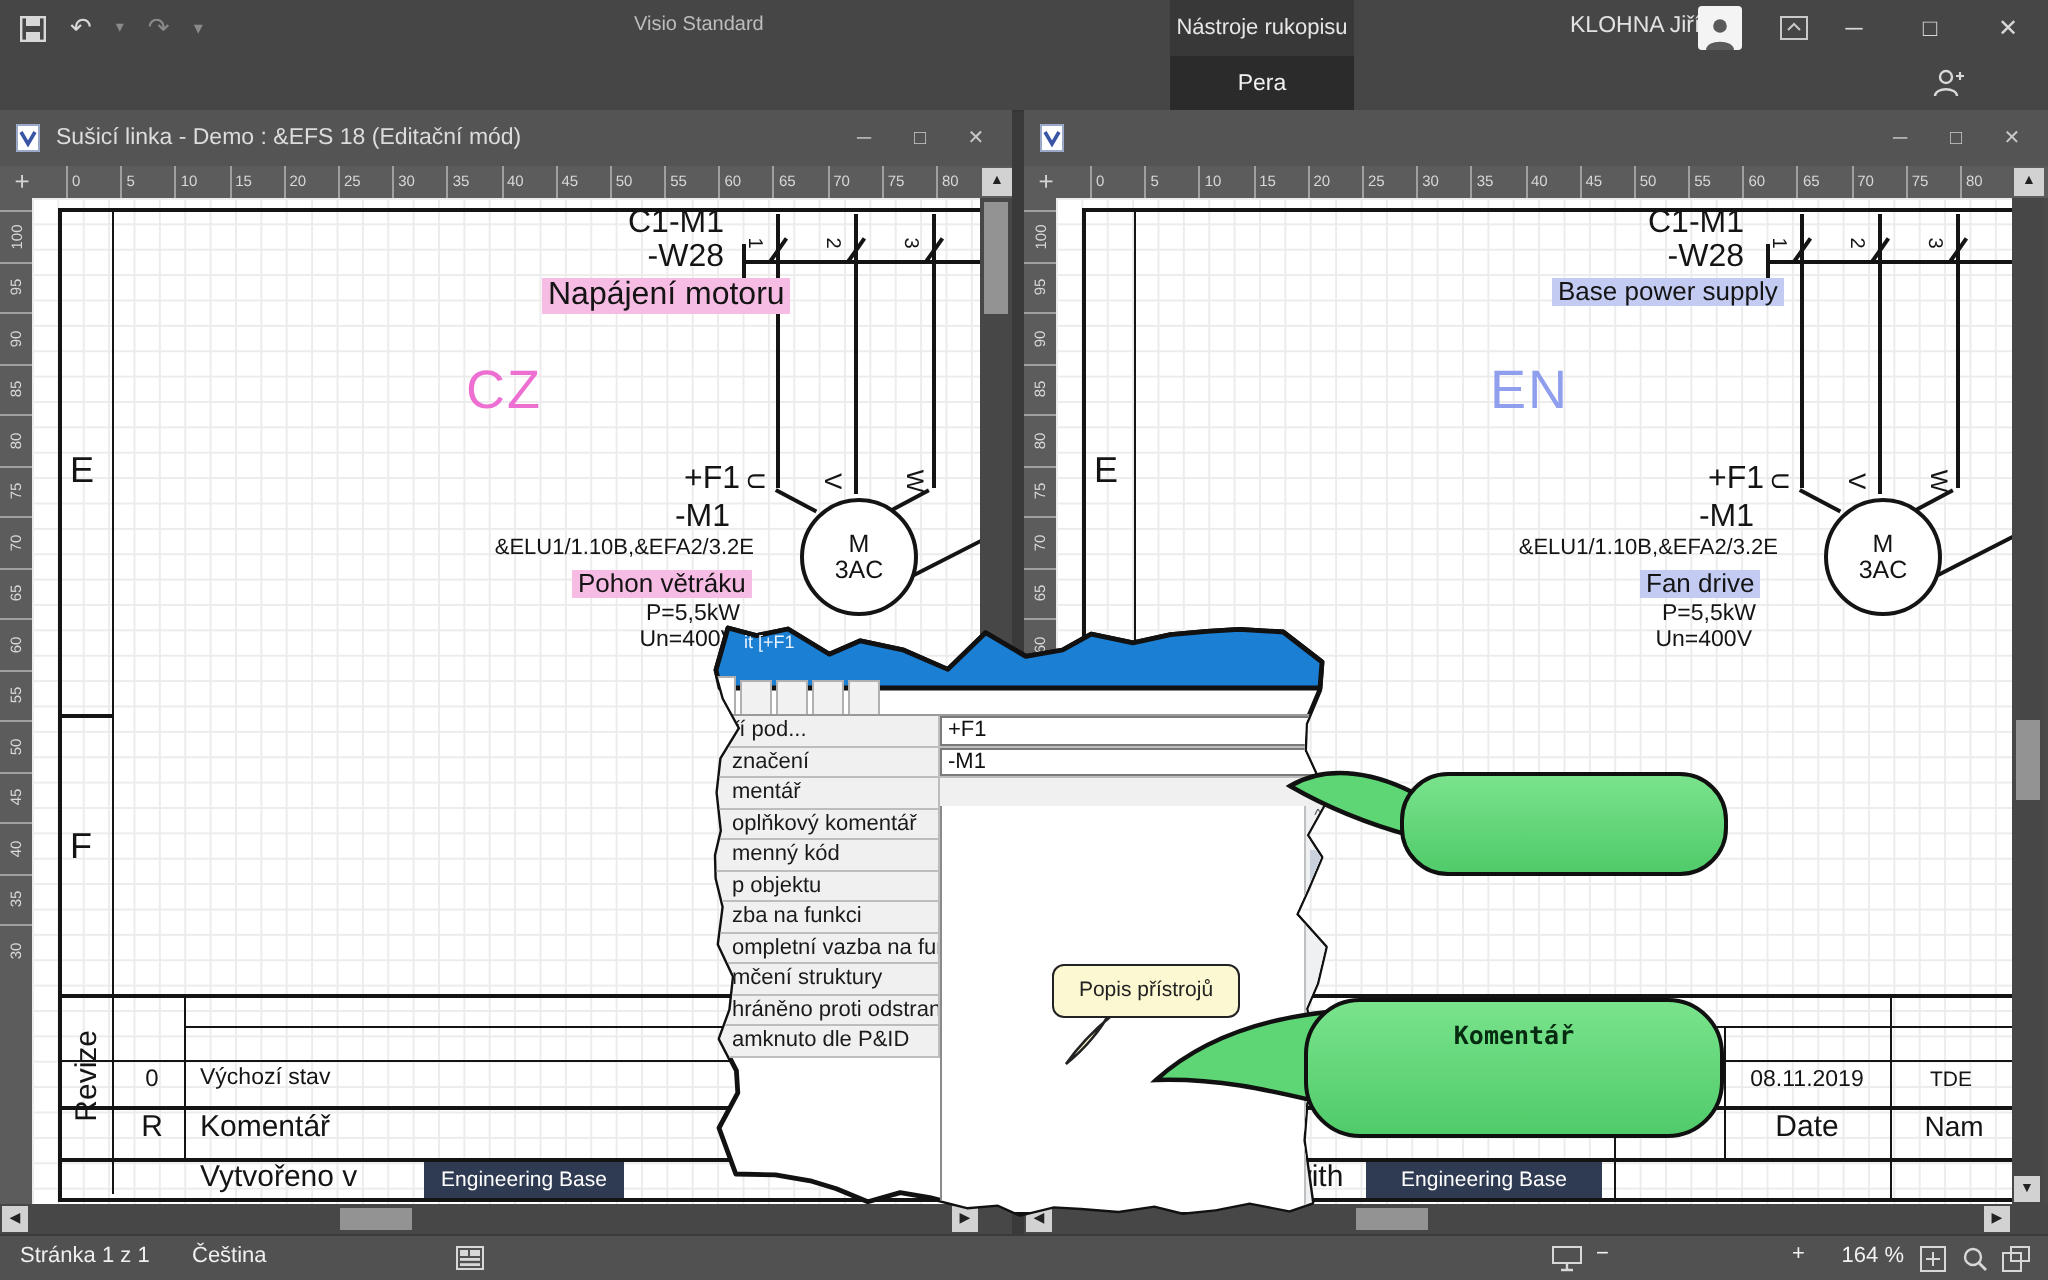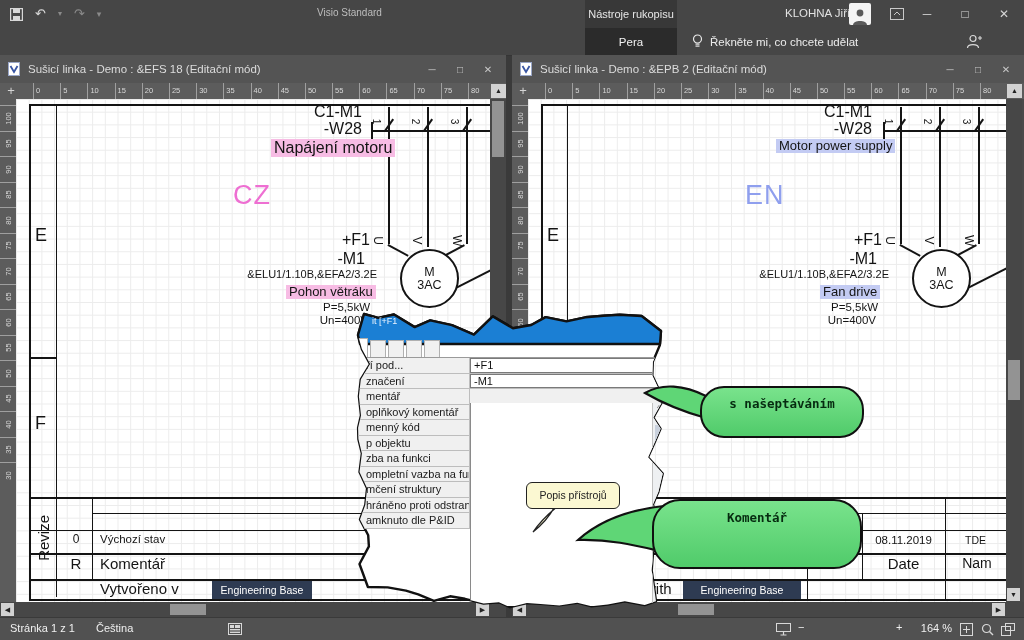--- a/index.html
+++ b/index.html
@@ -150,28 +150,20 @@
         <div class="ribtab" style="" data-idx="2"></div>
         <div class="ribtab" style="" data-idx="3"></div>
         <div class="ribtab" style="" data-idx="4"></div>
         <div class="ribtab" style="" data-idx="5"></div>
         <div class="ribtab" style="" data-idx="6"></div>
         <div class="ribtab" style="" data-idx="7"></div>
         <div class="ribtab" style="" data-idx="8"></div>
         <div class="ribtab" style="" data-idx="9"></div>
       </div>
     <div class="ctxtab">Pera</div>
-    <div class="tellme">
-      <svg width="11" height="15" viewBox="0 0 11 15">
-        <circle cx="5.5" cy="5" r="4" fill="none" stroke="#e9e9e9" stroke-width="1.2"></circle>
-        <rect x="3.5" y="9.5" width="4" height="1.2" fill="#e9e9e9"></rect>
-          <rect x="3.5" y="11.5" width="4" height="1.2" fill="#e9e9e9"></rect>
-      </svg>
-      <span>Řekněte mi, co chcete udělat</span>
-    </div>
     <div class="abs" style="left:966px;top:6px">
       <svg width="16" height="15" viewBox="0 0 16 15">
         <circle cx="7" cy="4.5" r="3" fill="none" stroke="#d9d9d9" stroke-width="1.2"></circle>
         <path d="M1.5 14 C1.5 9.5 12.5 9.5 12.5 14" fill="none" stroke="#d9d9d9" stroke-width="1.2"></path>
         <path d="M12 4 h4 M14 2 v4" stroke="#d9d9d9" stroke-width="1.1"></path>
       </svg>
     </div>
   </div>
 
   <div class="pane" style="left:0;width:506px">
@@ -330,21 +322,20 @@
       <div class="sbtn" style="right:17px;top:1px">▶</div>
     </div>
   </div>
 
   <div class="pane" style="left:512px;width:512px">
     <div class="doctitle">
       <svg class="t" width="12" height="14" viewBox="0 0 12 14">
         <rect x="0.5" y="0.5" width="11" height="13" fill="#fff" stroke="#9aa7c9"></rect>
         <path d="M2.5 4 L6 10 L9.5 4" fill="none" stroke="#3955a3" stroke-width="1.8"></path>
       </svg>
-      <span class="t">Sušicí linka - Demo : &amp;EPB 2 (Editační mód)</span>
       <div class="docbtns">
         <span class="docbtn">─</span>
         <span class="docbtn">□</span>
         <span class="docbtn">✕</span>
       </div>
     </div>
     <div class="rulerrow">
       <div class="corner">+</div>
       <div class="hruler" style="right:18px">
 
@@ -439,21 +430,21 @@
       <div class="ln" style="left:438px;top:189px;width:48px;height:1.5px;transform:rotate(-27deg);transform-origin:left center"></div>
       <div class="txt rot90" style="left:357px;top:135px;font-size:12px">U</div>
       <div class="txt rot90" style="left:396px;top:135px;font-size:12px">V</div>
       <div class="txt rot90" style="left:435px;top:135px;font-size:12px">W</div>
       <div class="motor" style="left:384px;top:150px">
         <span>M</span>
           <span>3AC</span>
       </div>
       <div class="txt r" style="left:222px;top:4px;width:122px;font-size:16px">C1-M1</div>
       <div class="txt r" style="left:222px;top:21px;width:122px;font-size:16px">-W28</div>
-      <div class="txt hlb" style="left:248px;top:40px;font-size:13px">Motor power supply</div>
+      <div class="txt hlb" style="left:248px;top:40px;font-size:13px">Base power supply</div>
       <div class="txt langen" style="left:217px;top:82px">EN</div>
       <div class="txt r" style="left:284px;top:132px;width:70px;font-size:16px">+F1</div>
       <div class="txt r" style="left:279px;top:151px;width:70px;font-size:16px">-M1</div>
       <div class="txt r" style="left:189px;top:169px;width:172px;font-size:11px">&amp;ELU1/1.10B,&amp;EFA2/3.2E</div>
       <div class="txt hlb" style="left:292px;top:186px;font-size:13px">Fan drive</div>
       <div class="txt r" style="left:250px;top:202px;width:100px;font-size:11.5px">P=5,5kW</div>
       <div class="txt r" style="left:248px;top:215px;width:100px;font-size:11.5px">Un=400V</div>
 
       <div class="ln" style="left:13px;top:398px;width:465px;height:2px"></div>
       <div class="ln" style="left:279px;top:414px;width:199px;height:1px"></div>
@@ -566,21 +557,20 @@
     <div class="sugbar">
       <div class="txt c" style="left:0;top:1px;width:12px;font-size:8px;color:#555">^</div>
       <div class="abs" style="left:2px;top:22px;width:9px;height:26px;background:#c9d1dd"></div>
     </div>
   </div>
 
   <svg class="tail" style="left:642px;top:380px" width="66" height="48">
     <path d="M64,16 C42,5 20,3 3,13 C22,24 42,32 64,38 Z" fill="#5fd676" stroke="#111" stroke-width="2.2"></path>
   </svg>
   <div class="bubble" style="left:700px;top:386px;width:164px;height:52px;border-radius:24px;padding-top:6px;box-sizing:border-box">
-    <div>s našeptáváním</div>
   </div>
 
   <svg class="tail" style="left:574px;top:494px" width="92" height="62">
     <path d="M90,12 C52,16 24,28 4,46 C38,45 64,52 90,58 Z" fill="#5fd676" stroke="#111" stroke-width="2.2"></path>
   </svg>
   <div class="bubble" style="left:652px;top:499px;width:210px;height:70px;border-radius:28px;padding-top:7px;box-sizing:border-box">
     <div>Komentář</div>
   </div>
 
   <svg class="tail" style="left:528px;top:504px" width="40" height="32">

